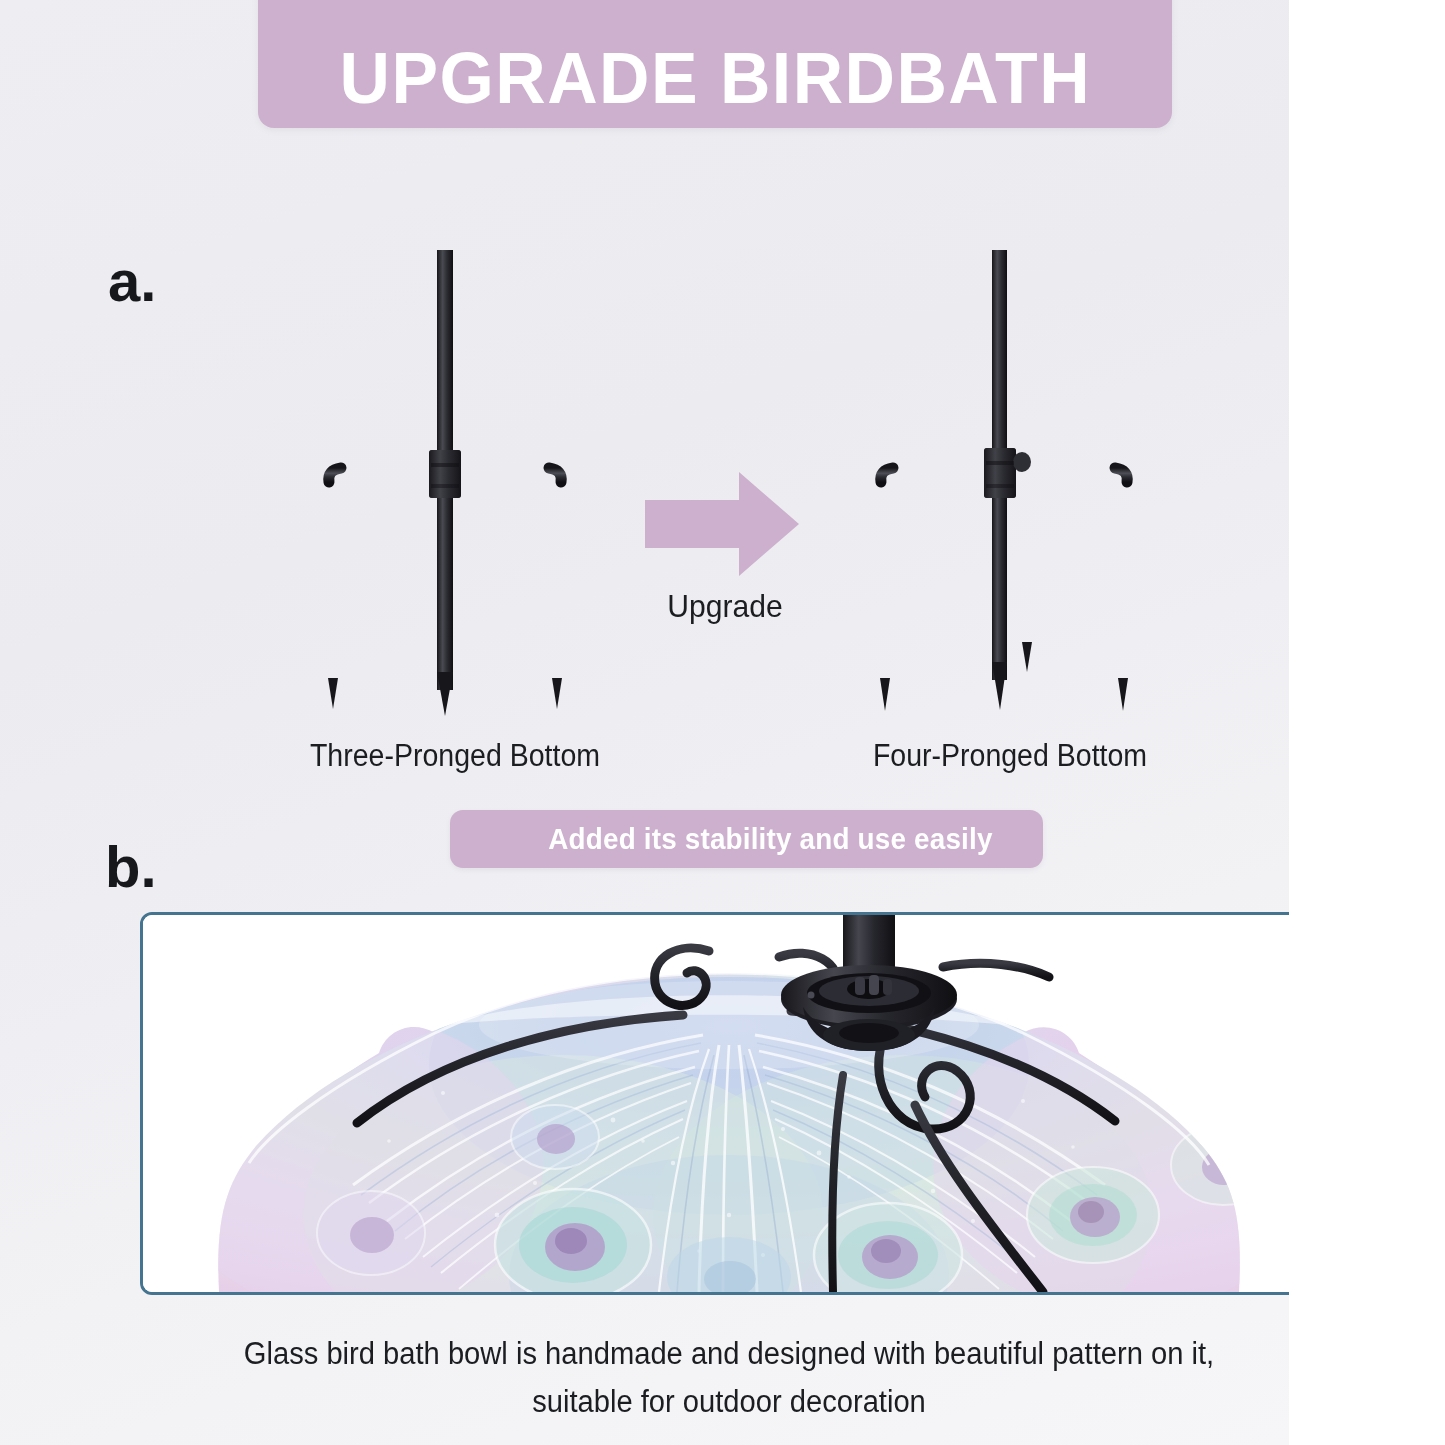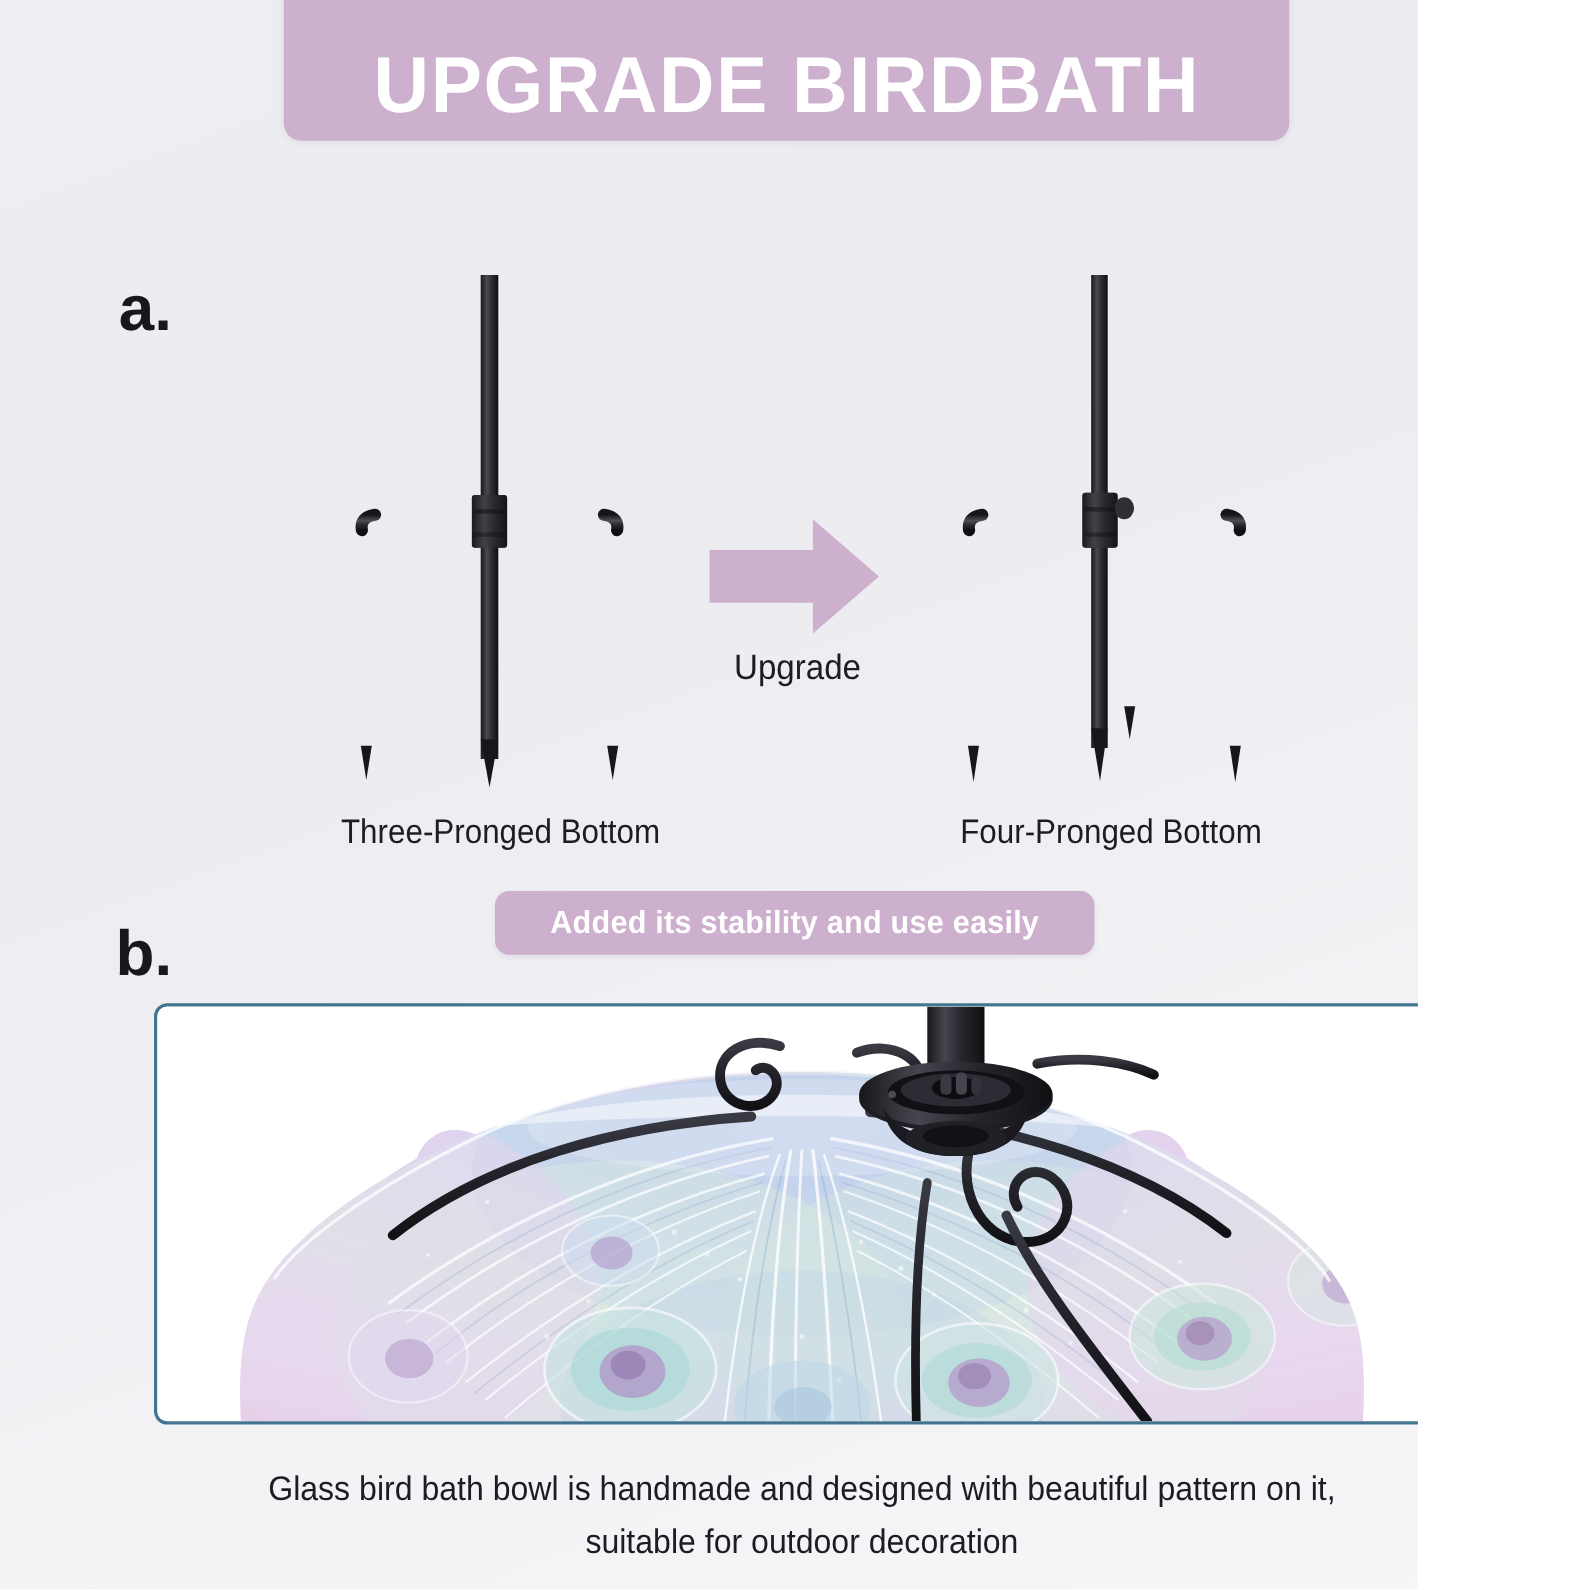--- a/index.html
+++ b/index.html
@@ -99,20 +99,21 @@
     left: 450px;
     top: 810px;
     width: 545px;
     height: 58px;
     background: #cdafce;
     border-radius: 13px;
     display: flex;
     align-items: center;
     justify-content: center;
     box-shadow: 0 2px 5px rgba(120,100,130,0.10);
+    padding-left: 48px;
   }
   #stability-text {
     color: #ffffff;
     font-size: 29px;
     font-weight: bold;
     letter-spacing: 0.2px;
     transform: scaleX(0.96);
     white-space: nowrap;
     font-family: "Liberation Sans", sans-serif;
   }

